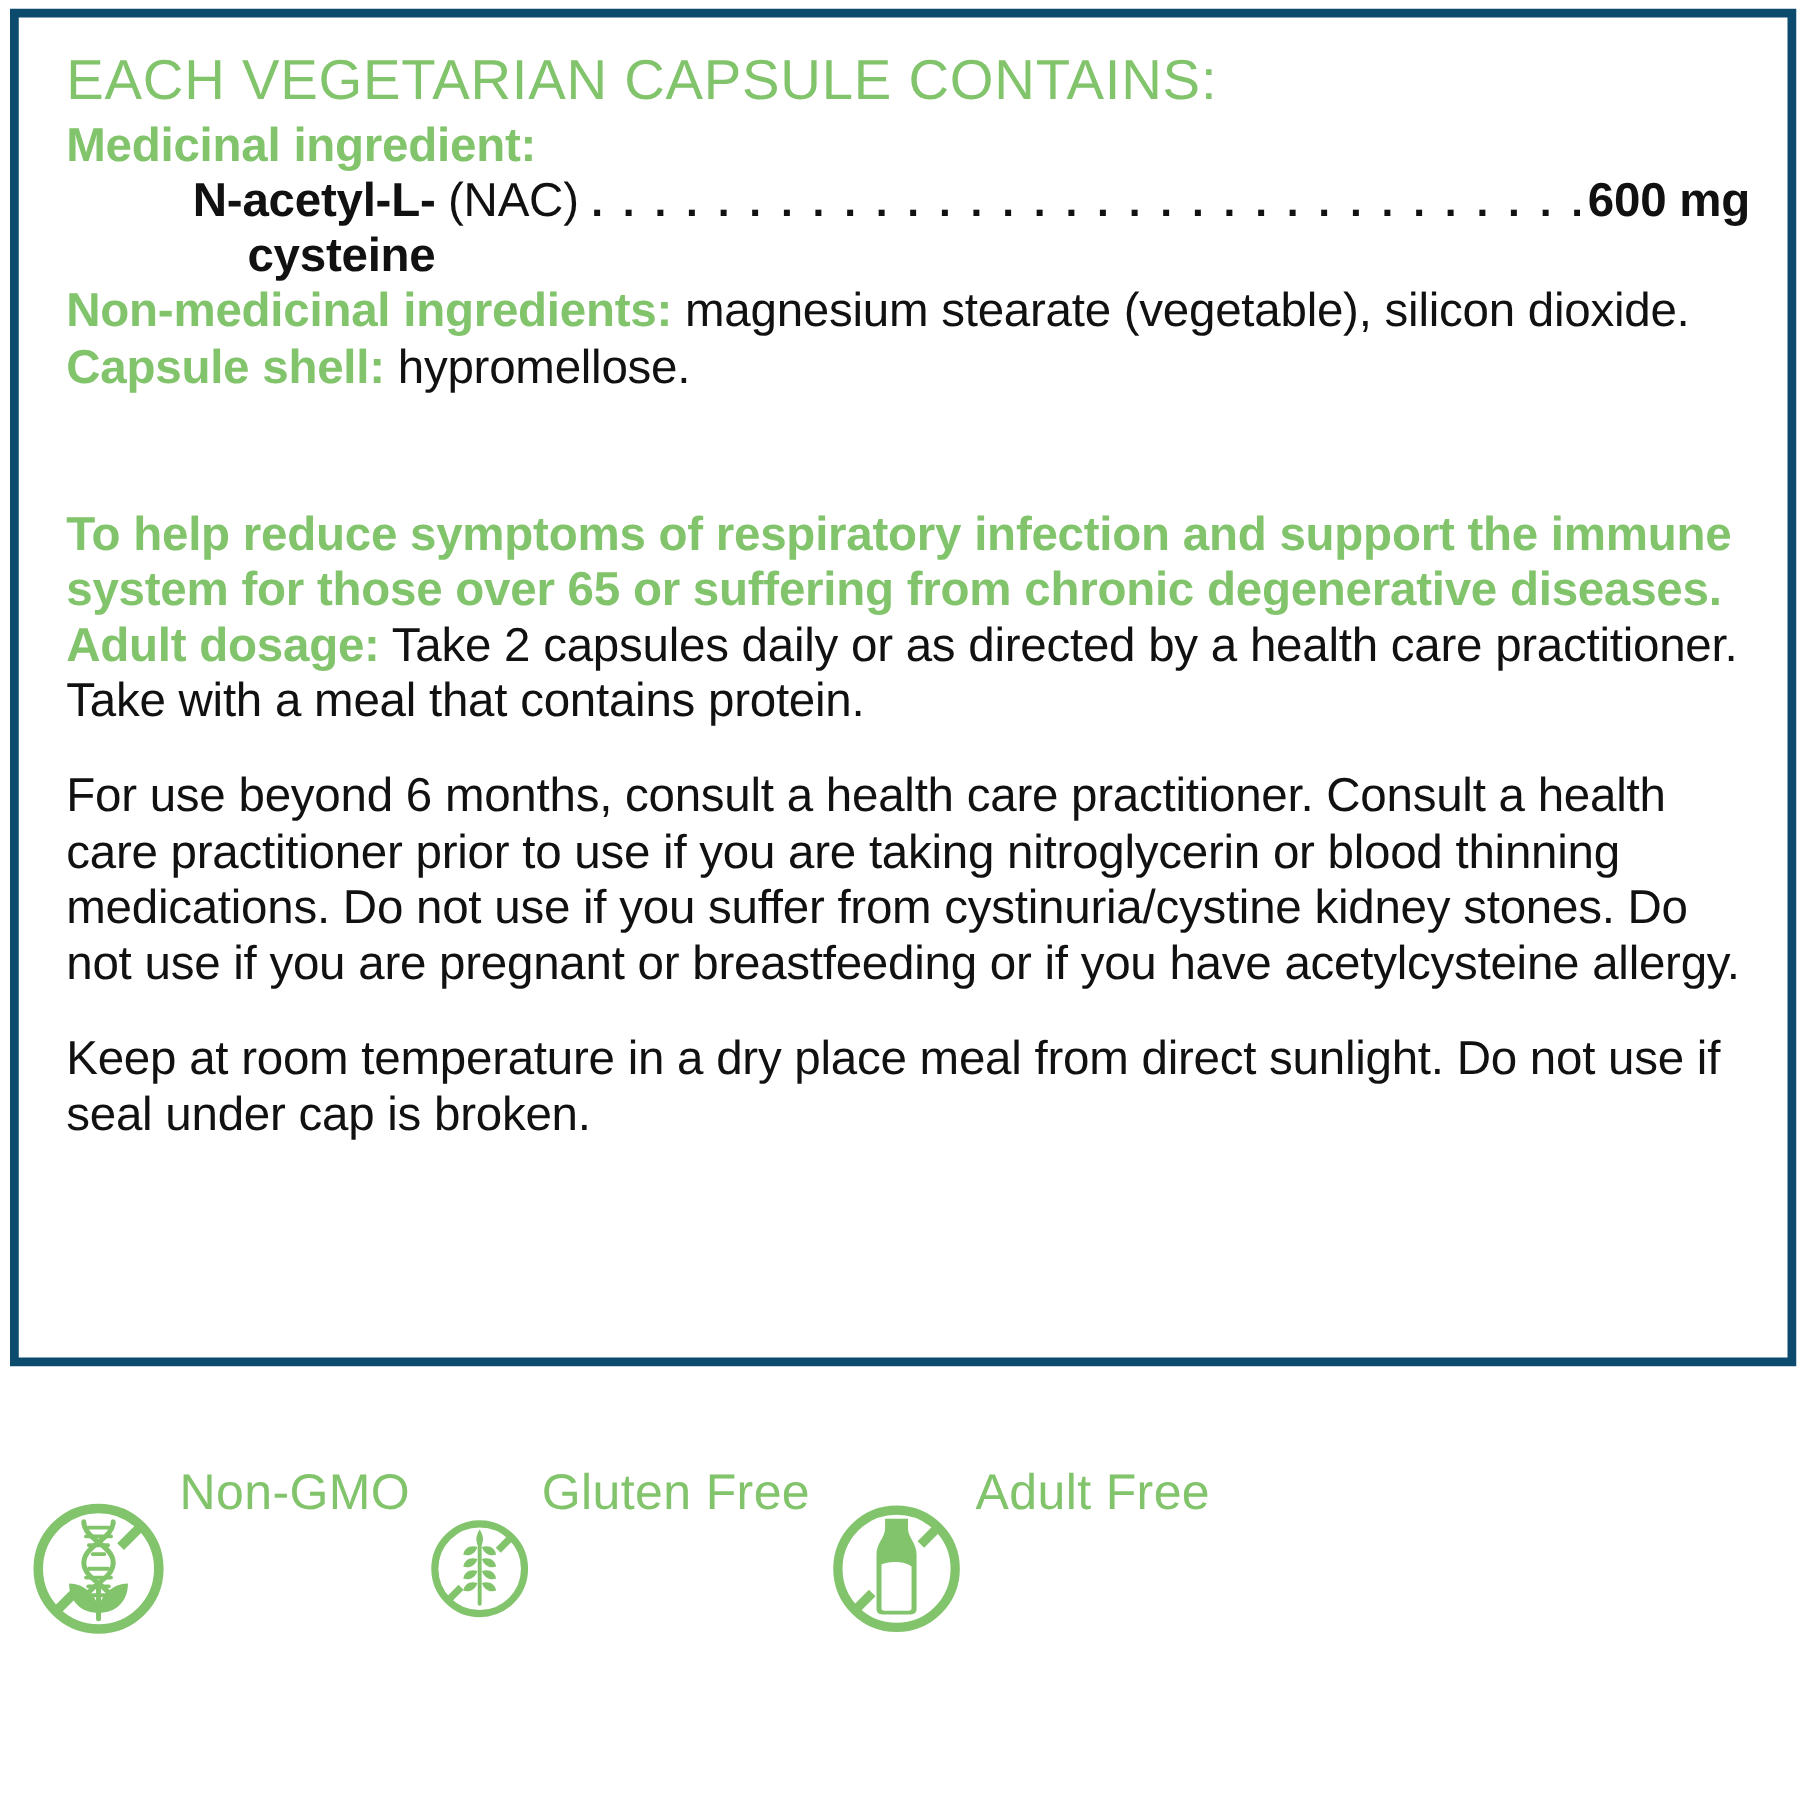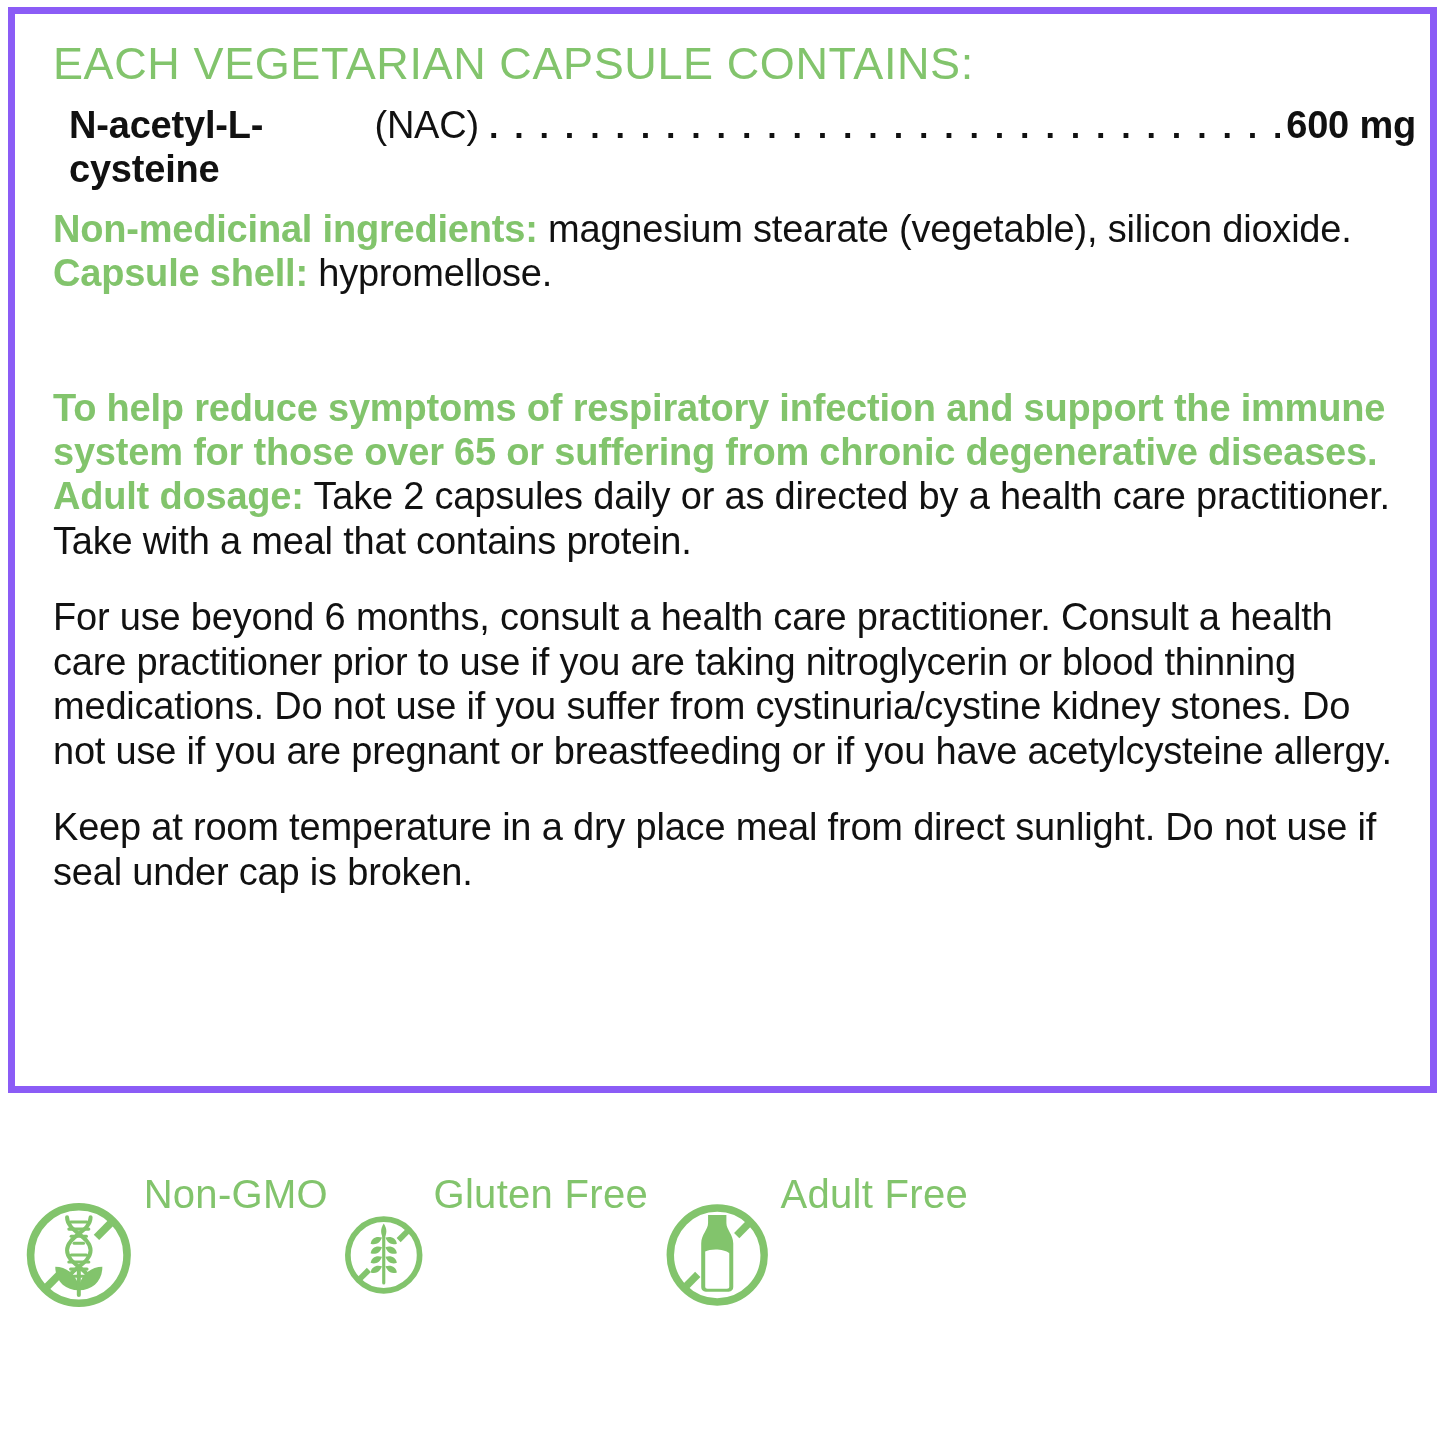--- a/index.html
+++ b/index.html
@@ -23,21 +23,21 @@
     box-sizing: border-box;
   }
 
   
   .facts-panel {
     position: absolute;
     left: 8px;
     top: 7px;
     width: 1429px;
     height: 1086px;
-    border: 7px solid #8b5cf6;
+    border: 7px solid #0c4a6e;
     box-sizing: border-box;
     background: #ffffff;
   }
 
   .facts-inner {
     padding: 26px 30px 0 38px;
   }
 
   
   .hdr-title {
@@ -74,21 +74,22 @@
     font-weight: 400;
   }
 
   .row-ingredient {
     display: flex;
     align-items: baseline;
     width: 100%;
     font-size: 38px;
     line-height: 1.16;
     letter-spacing: -0.2px;
-    margin: 16px;
+    margin: 0;
+    text-align: right;
   }
   .row-ingredient .leader {
     flex: 1 1 auto;
     overflow: hidden;
     white-space: nowrap;
     color: #111111;
     font-weight: 700;
     margin: 0 6px 0 10px;
     letter-spacing: 3.2px;
     font-size: 34px;
@@ -149,20 +150,21 @@
 <body>
 
 <div class="label-page">
 
   <div class="facts-panel">
     <div class="facts-inner">
 
       <div class="hdr-title">EACH VEGETARIAN CAPSULE CONTAINS:</div>
 
       <div class="tight-block">
+        <div class="green-bold">Medicinal ingredient:</div>
 
         <div class="row-ingredient">
           <span class="black-bold">N-acetyl-L-cysteine</span>
           <span class="black-reg" style="margin-left:10px;">(NAC)</span>
           <span class="leader">. . . . . . . . . . . . . . . . . . . . . . . . . . . . . . . . . . . . .</span>
           <span class="amount">600 mg</span>
         </div>
 
         <div>
           <span class="green-bold">Non-medicinal ingredients:</span>

